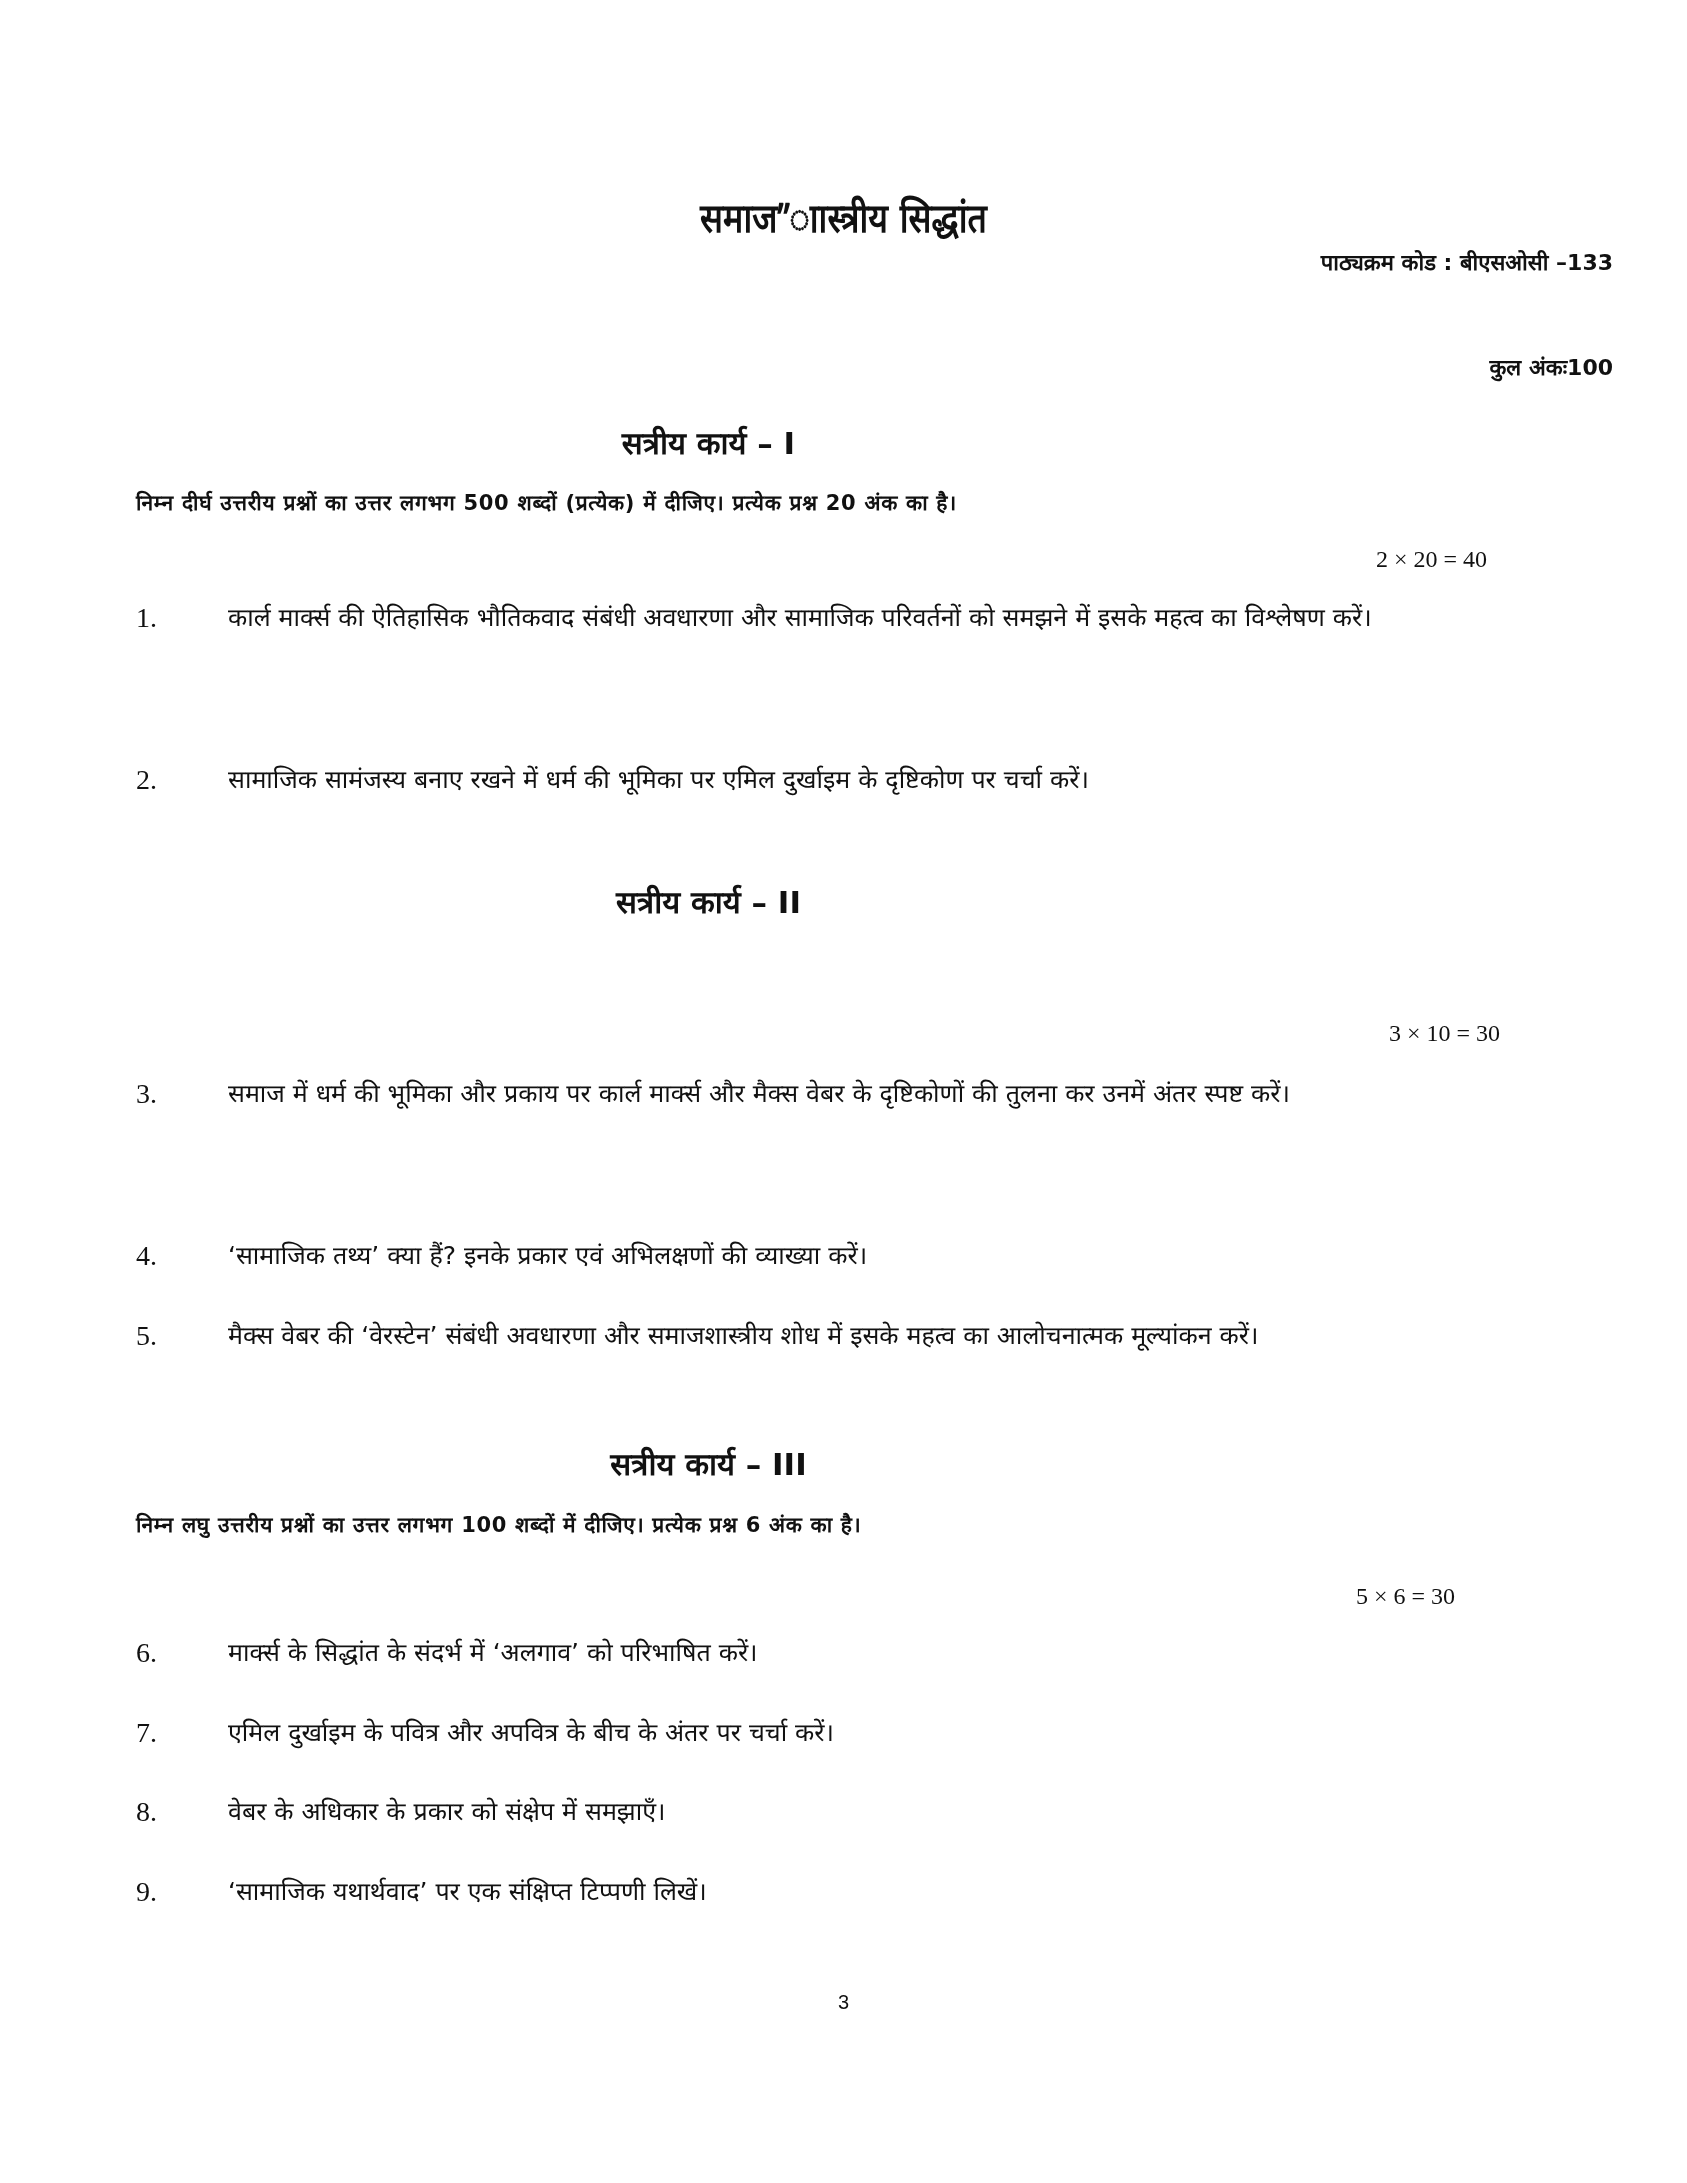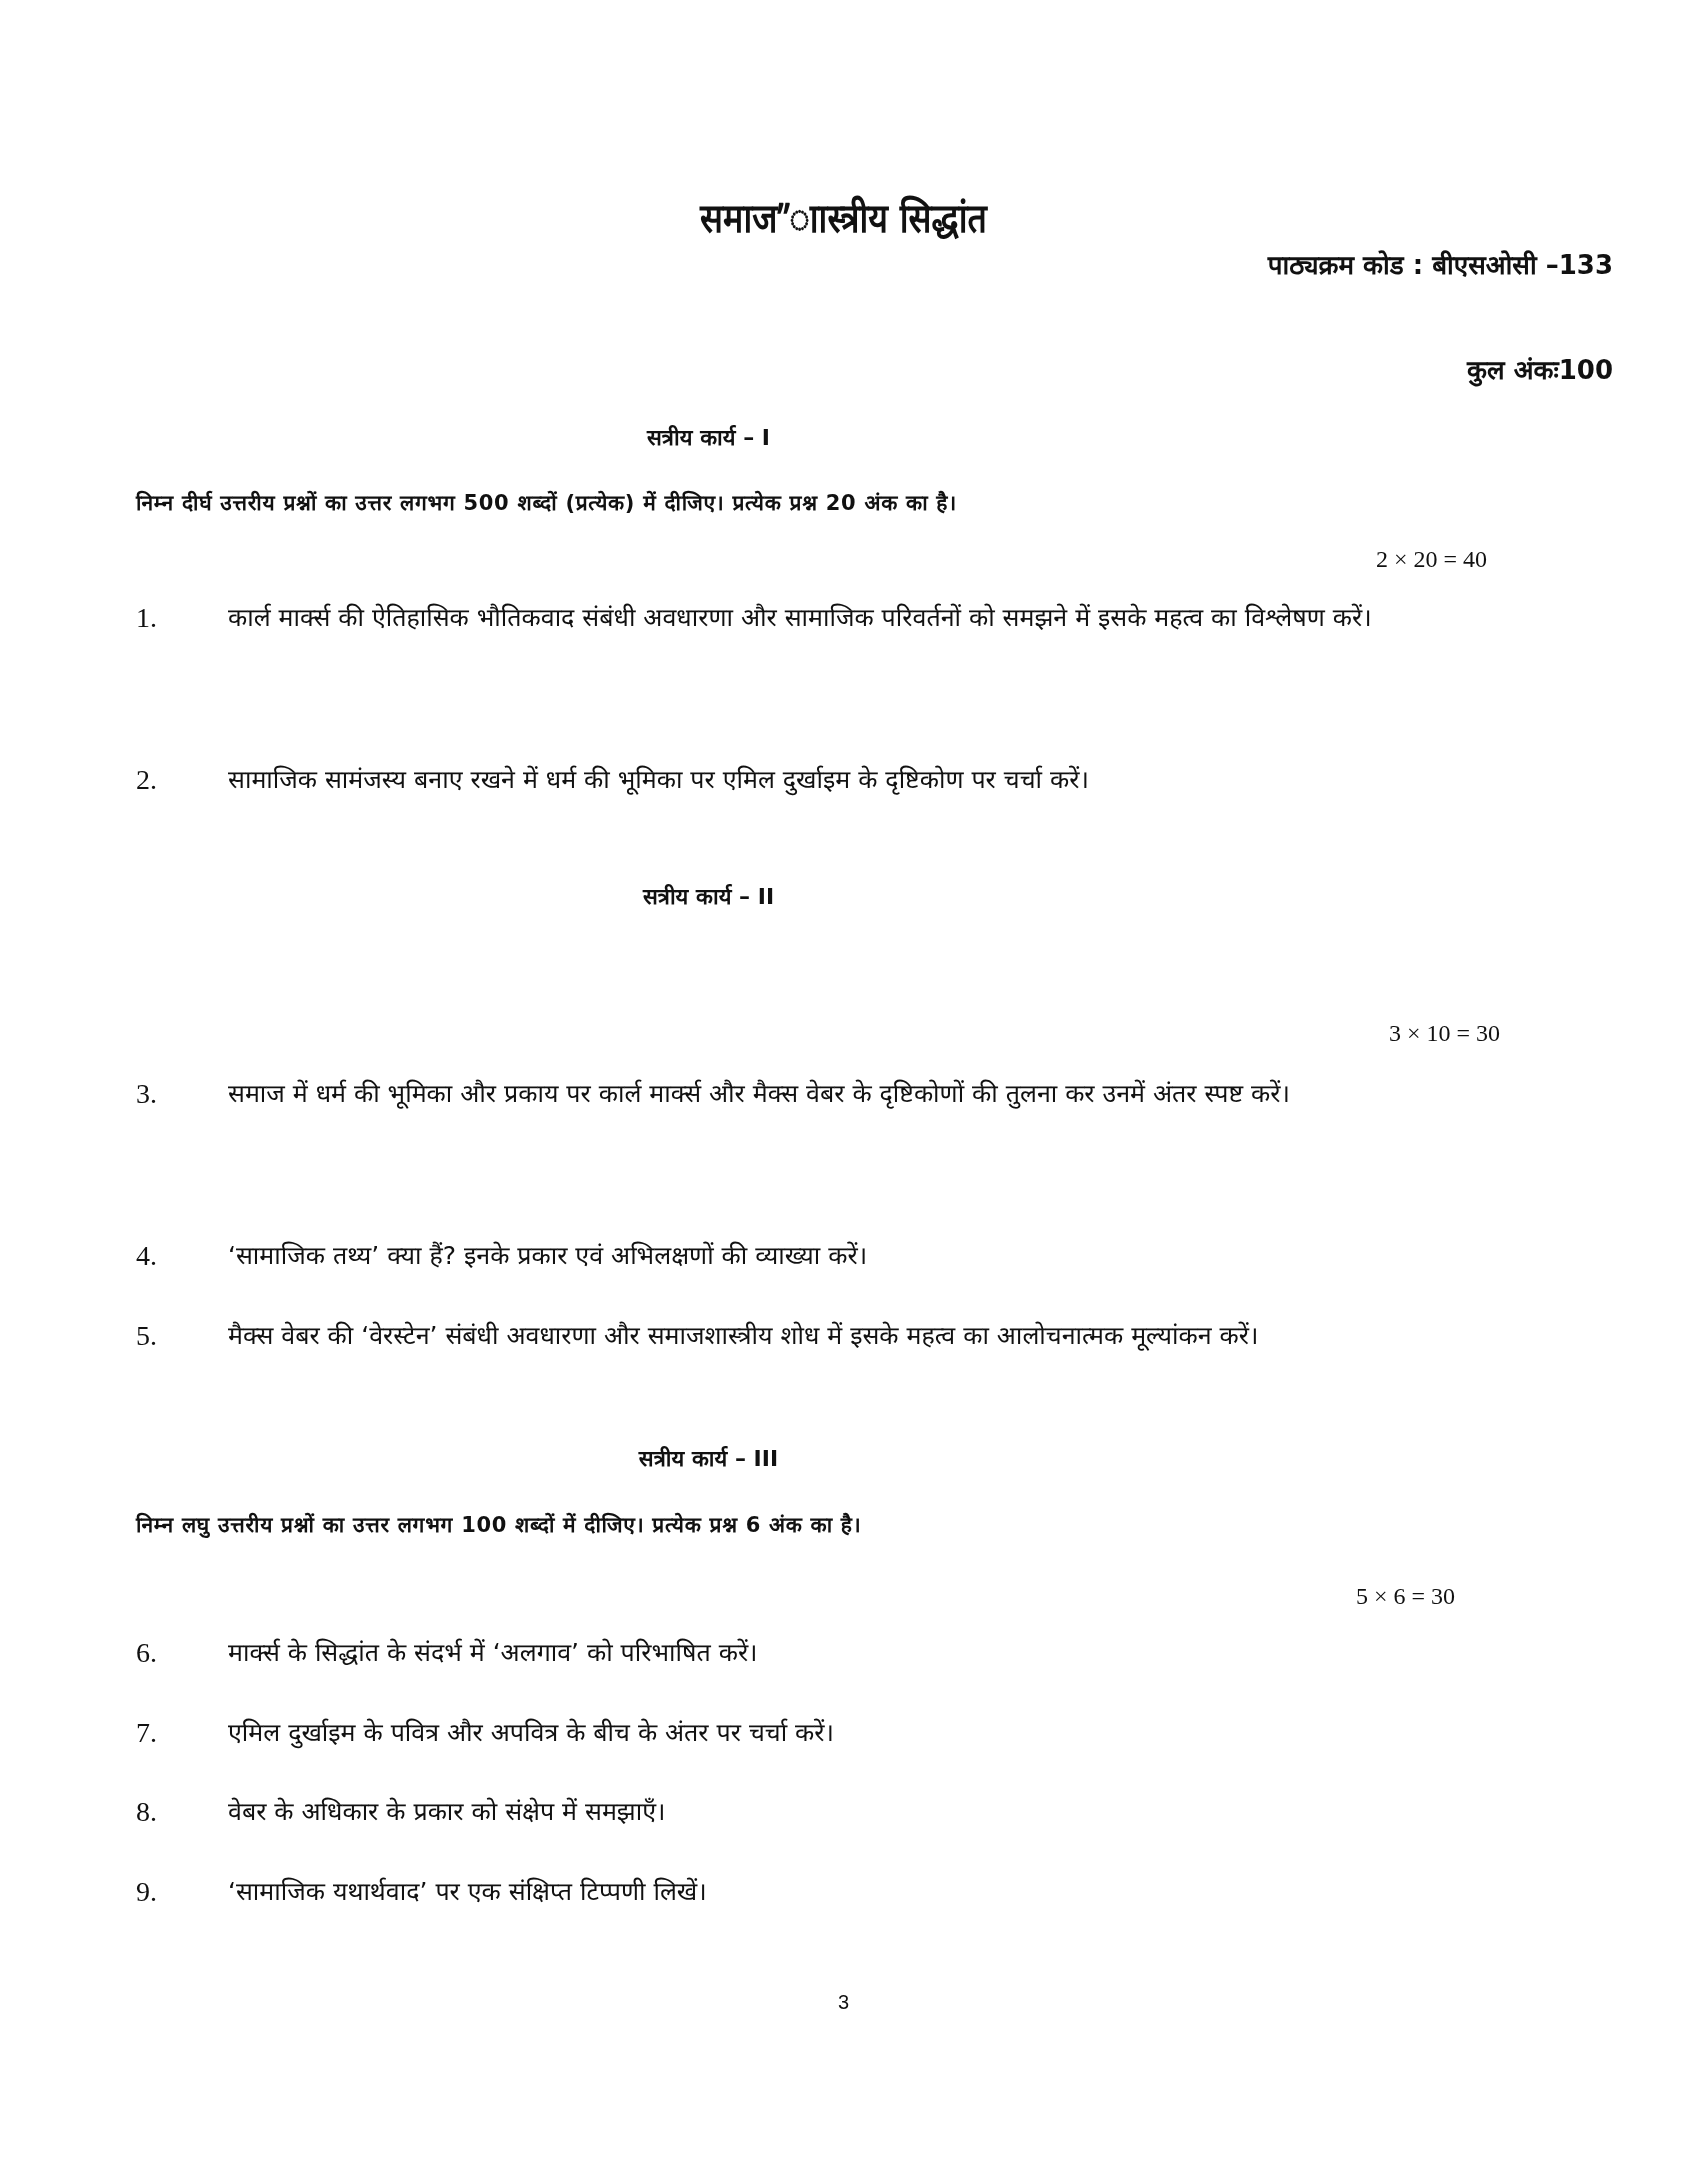--- a/index.html
+++ b/index.html
@@ -7,25 +7,25 @@
       width: 1687px; height: 2183px; position: relative; overflow: hidden;
       font-family: "DejaVu Sans", "Liberation Sans", sans-serif; color: #111111;
     }
     .page { position: absolute; left: 0; top: 0; width: 1687px; height: 2183px; padding-left: 19px; }
     .title {
       position: absolute; left: 0; width: 1687px; top: 189px; text-align: center;
       font-size: 40px; font-weight: bold; transform: scaleX(0.85);
     }
     .meta-right {
       position: absolute; right: 93px; text-align: right; font-weight: bold;
-      font-size: 26px; white-space: nowrap;
+      font-size: 22px; white-space: nowrap;
     }
     .section-heading {
       position: absolute; left: 0; width: 1417px; text-align: center;
-      font-size: 22px; font-weight: bold;
+      font-size: 31px; font-weight: bold;
     }
     .instruction {
       position: absolute; left: 136px; width: 1456px; font-size: 21px; font-weight: bold;
       white-space: nowrap; letter-spacing: 0.7px;
     }
     .marks {
       position: absolute; font-family: "Liberation Serif", serif; font-size: 24px; white-space: nowrap;
     }
     .question { position: absolute; left: 136px; width: 1475px; font-size: 25px; }
     .q-num {

